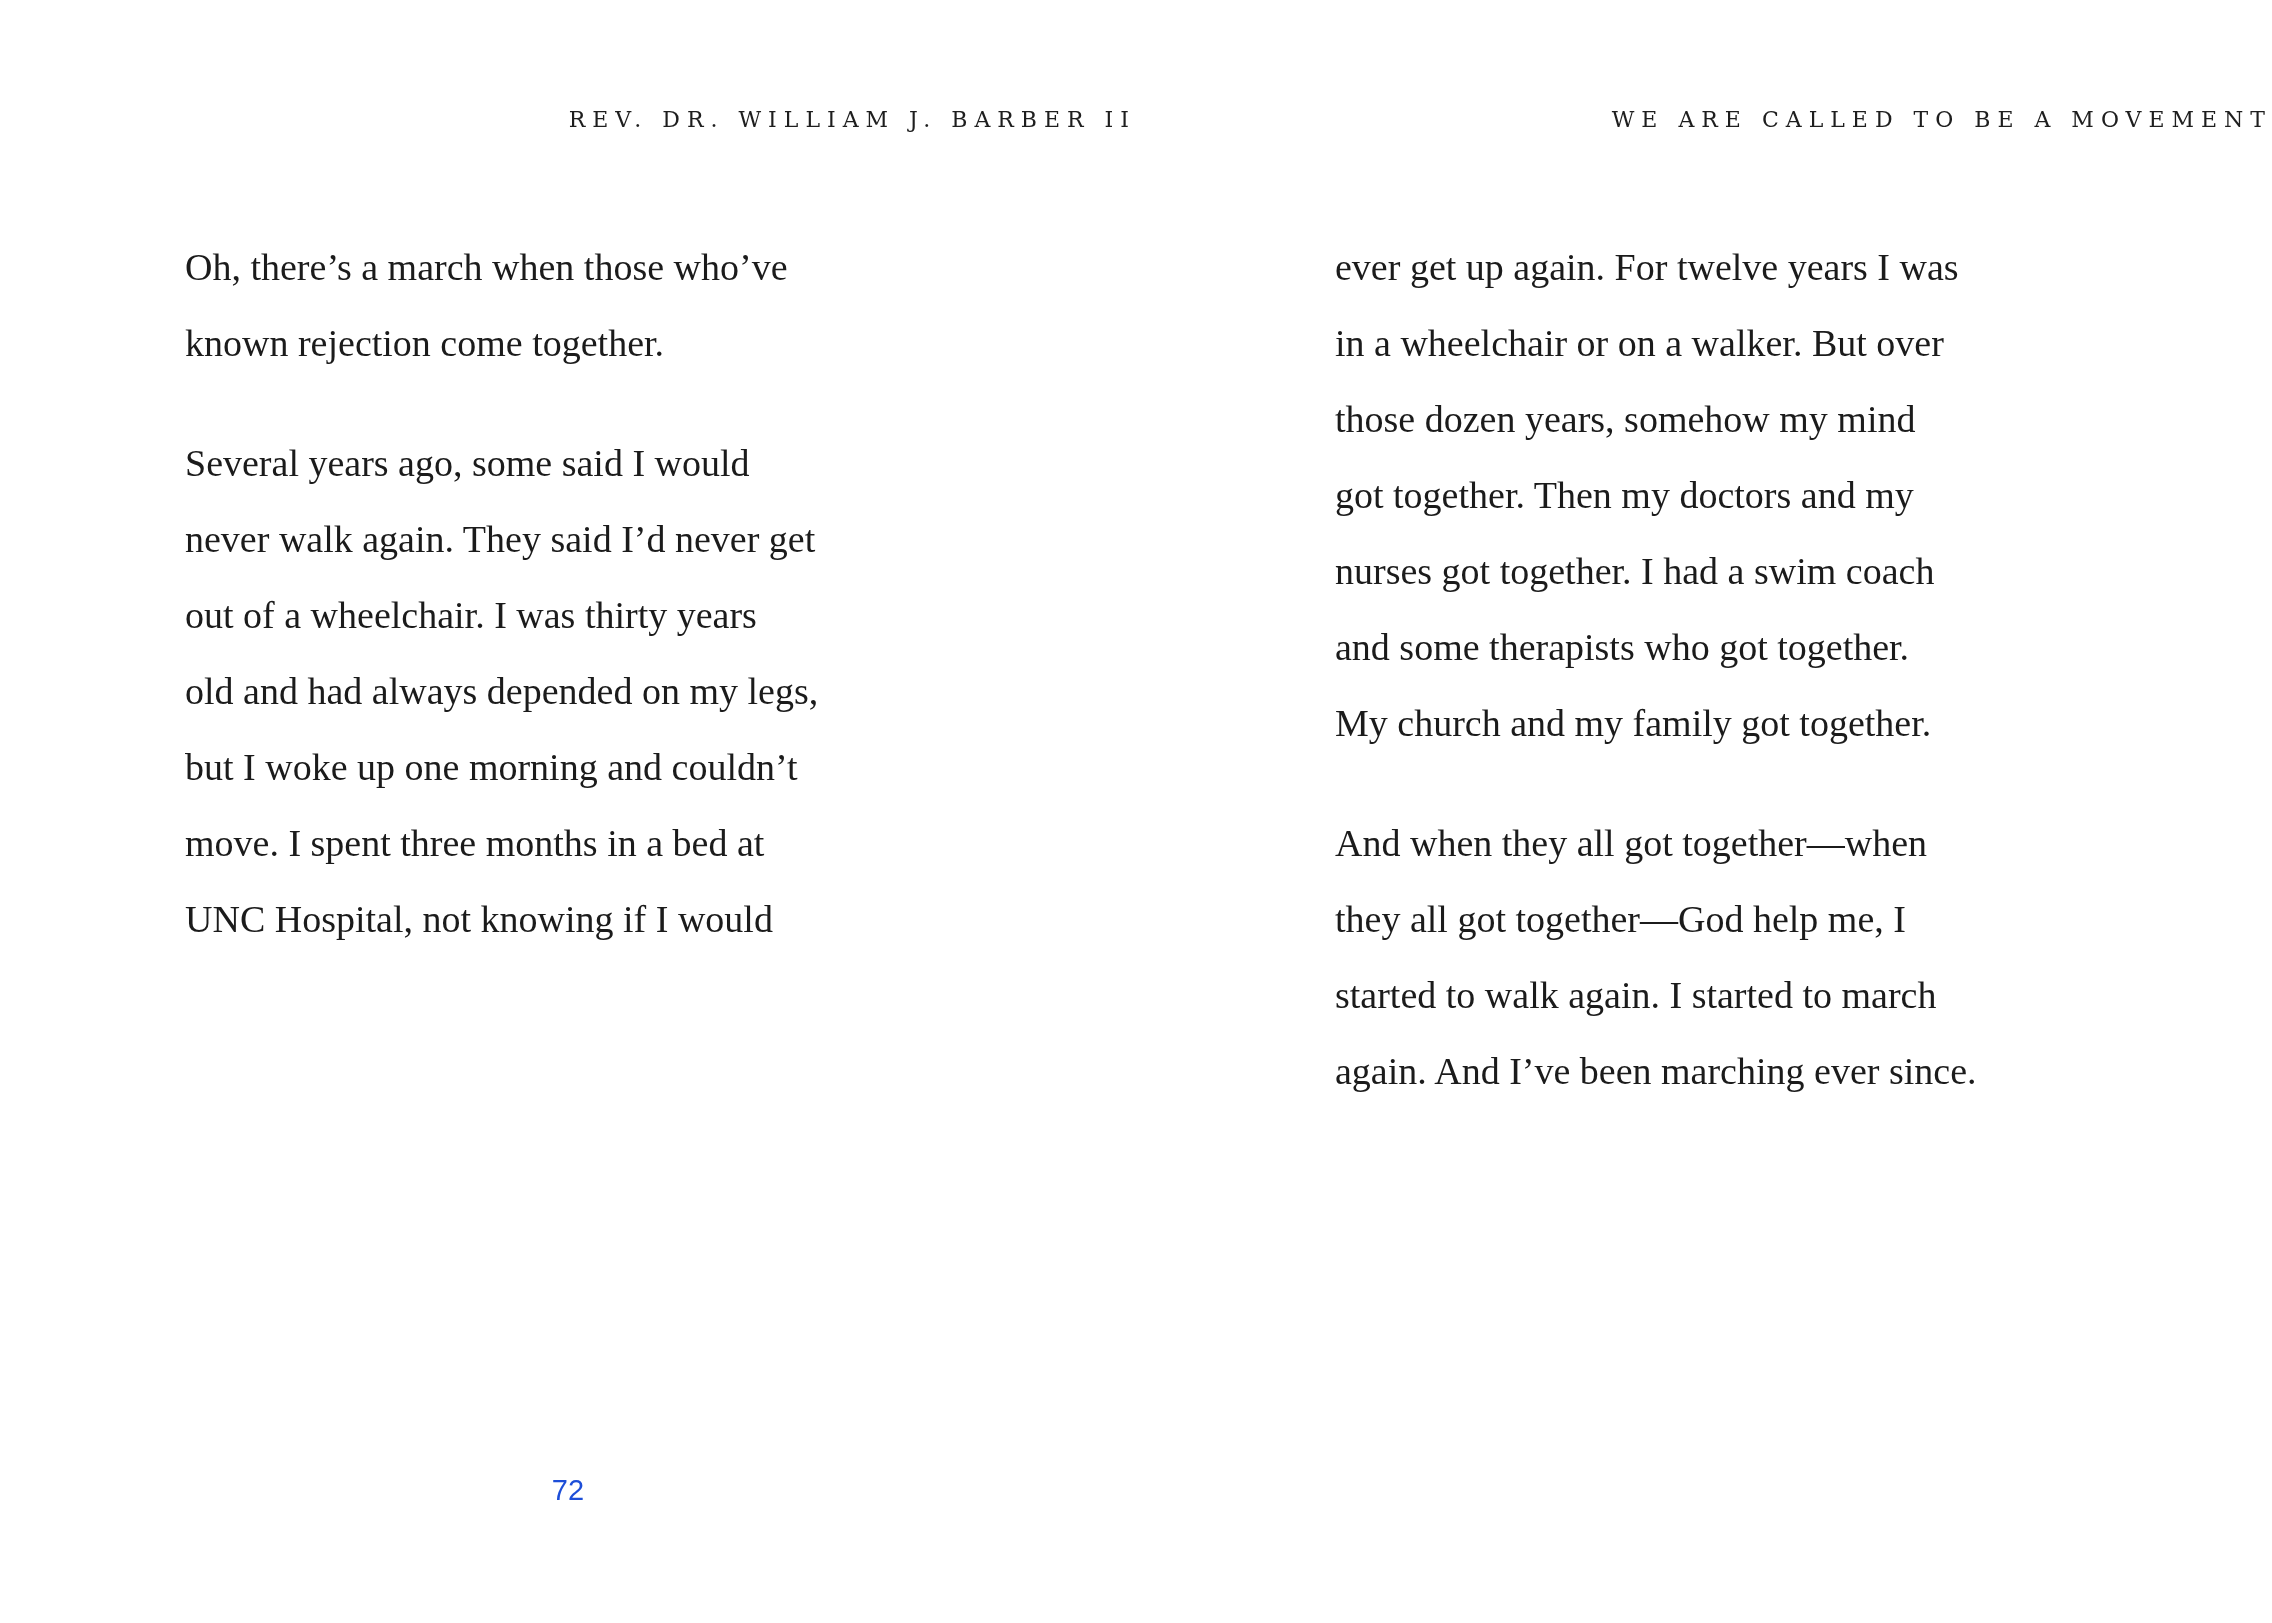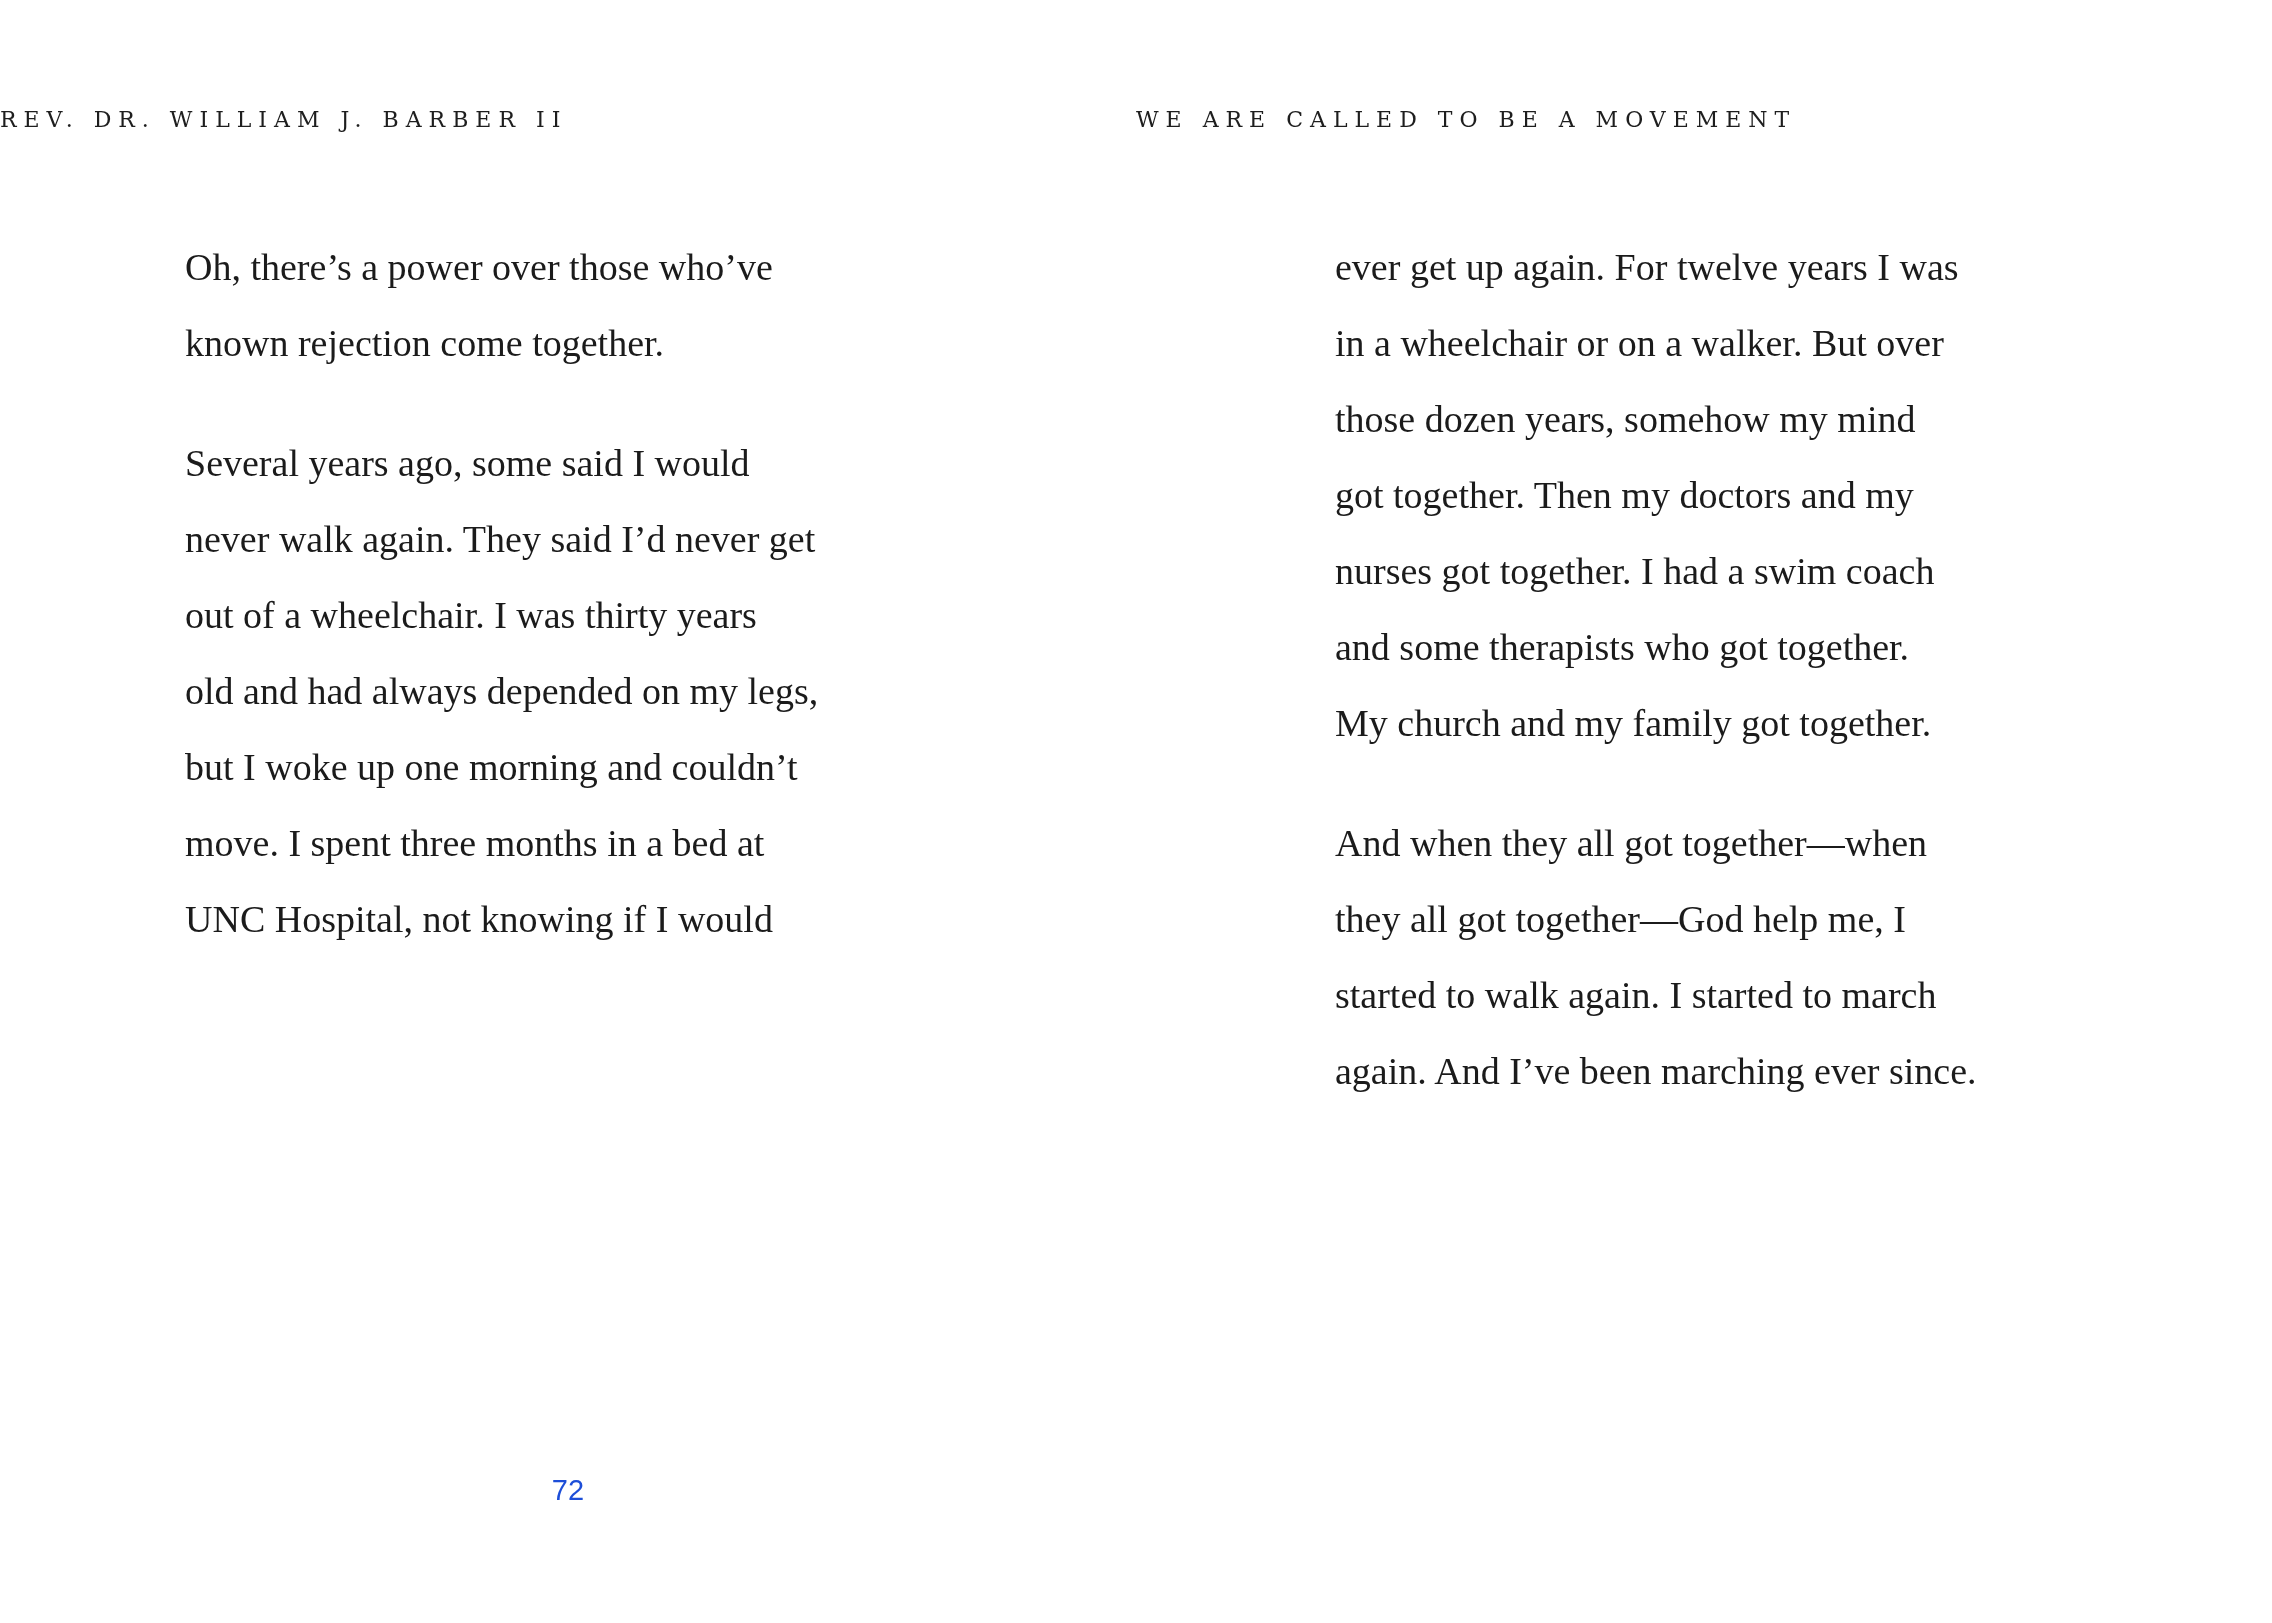--- a/index.html
+++ b/index.html
@@ -26,21 +26,21 @@
     height: 1623px;
   }
   .page.left  { left: 0; }
   .page.right { left: 1136px; }
 
   .running-header {
     position: absolute;
     top: 107px;
     left: 0;
     width: 100%;
-    text-align: left;
+    text-align: right;
     font-family: "DejaVu Serif", serif;
     font-size: 22px;
     font-weight: 500;
     letter-spacing: 7px;
     color: #1e1e1e;
     white-space: nowrap;
   }
 
   .body-text {
     position: absolute;
@@ -74,21 +74,21 @@
 </style>
 </head>
 <body>
 
 <div class="spread">
 
   <div class="page left">
     <div class="running-header">REV. DR. WILLIAM J. BARBER II</div>
 
     <div class="body-text">
-      <p>Oh, there’s a power over those who’ve
+      <p>Oh, there’s a march when those who’ve
 known rejection come together.</p>
       <p>Several years ago, some said I would
 never walk again. They said I’d never get
 out of a wheelchair. I was thirty years
 old and had always depended on my legs,
 but I woke up one morning and couldn’t
 move. I spent three months in a bed at
 UNC Hospital, not knowing if I would</p>
     </div>
 

